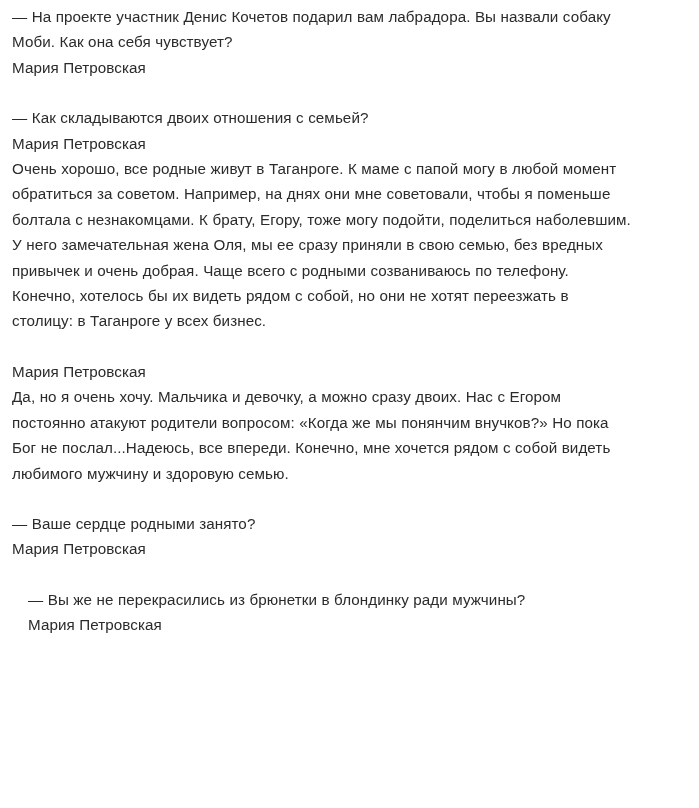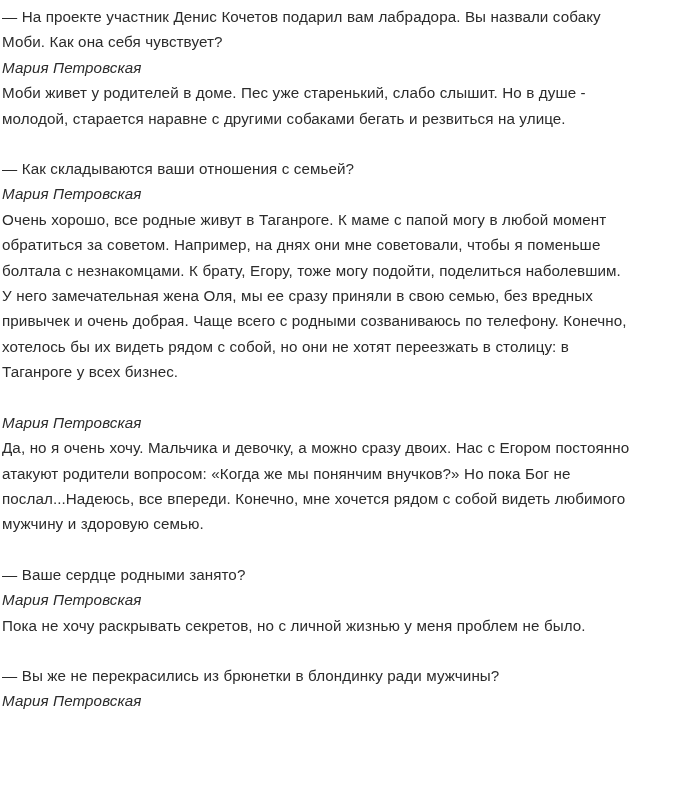--- a/index.html
+++ b/index.html
@@ -12,71 +12,69 @@
     width: 699px;
     height: 808px;
     overflow: hidden;
     font-family: "Liberation Sans", "DejaVu Sans", sans-serif;
     color: #2b2b2b;
     -webkit-font-smoothing: antialiased;
   }
   .article {
     box-sizing: border-box;
     width: 640px;
-    padding: 4px 6px 0 2px;
+    padding: 4px 6px 0 12px;
   }
   .qa-block {
     margin: 0 0 25px 0;
   }
   .qa-block:last-child {
     margin-bottom: 0;
+    margin-left: 16px;
   }
   .question,
   .speaker,
   .answer {
     margin: 0;
     font-size: 15.2px;
     line-height: 25.4px;
     font-weight: normal;
     letter-spacing: 0.005em;
     text-align: left;
     word-spacing: 0.01em;
   }
   .question {
     white-space: normal;
   }
   .speaker {
     white-space: nowrap;
-    font-style: italic;
   }
   .answer {
     white-space: normal;
   }
 </style>
 </head>
 <body style="background: rgb(255, 255, 255); color: rgb(43, 43, 43);">
 
 <article class="article">
 
 <section class="qa-block">
       <p class="question">— На проекте участник Денис Кочетов подарил вам лабрадора. Вы назвали собаку Моби. Как она себя чувствует?</p>
       <p class="speaker">Мария Петровская</p>
-      <p class="answer">Моби живет у родителей в доме. Пес уже старенький, слабо слышит. Но в душе - молодой, старается наравне с другими собаками бегать и резвиться на улице.</p>
     </section>
     <section class="qa-block">
-      <p class="question">— Как складываются ваши отношения с семьей?</p>
+      <p class="question">— Как складываются двоих отношения с семьей?</p>
       <p class="speaker">Мария Петровская</p>
       <p class="answer">Очень хорошо, все родные живут в Таганроге. К маме с папой могу в любой момент обратиться за советом. Например, на днях они мне советовали, чтобы я поменьше болтала с незнакомцами. К брату, Егору, тоже могу подойти, поделиться наболевшим. У него замечательная жена Оля, мы ее сразу приняли в свою семью, без вредных привычек и очень добрая. Чаще всего с родными созваниваюсь по телефону. Конечно, хотелось бы их видеть рядом с собой, но они не хотят переезжать в столицу: в Таганроге у всех бизнес.</p>
     </section>
     <section class="qa-block">
       <p class="speaker">Мария Петровская</p>
       <p class="answer">Да, но я очень хочу. Мальчика и девочку, а можно сразу двоих. Нас с Егором постоянно атакуют родители вопросом: «Когда же мы понянчим внучков?» Но пока Бог не послал...Надеюсь, все впереди. Конечно, мне хочется рядом с собой видеть любимого мужчину и здоровую семью.</p>
     </section>
     <section class="qa-block">
       <p class="question">— Ваше сердце родными занято?</p>
       <p class="speaker">Мария Петровская</p>
-      <p class="answer">Пока не хочу раскрывать секретов, но с личной жизнью у меня проблем не было.</p>
     </section>
     <section class="qa-block">
       <p class="question">— Вы же не перекрасились из брюнетки в блондинку ради мужчины?</p>
       <p class="speaker">Мария Петровская</p>
     </section>
   </article>
 
 </body></html>

